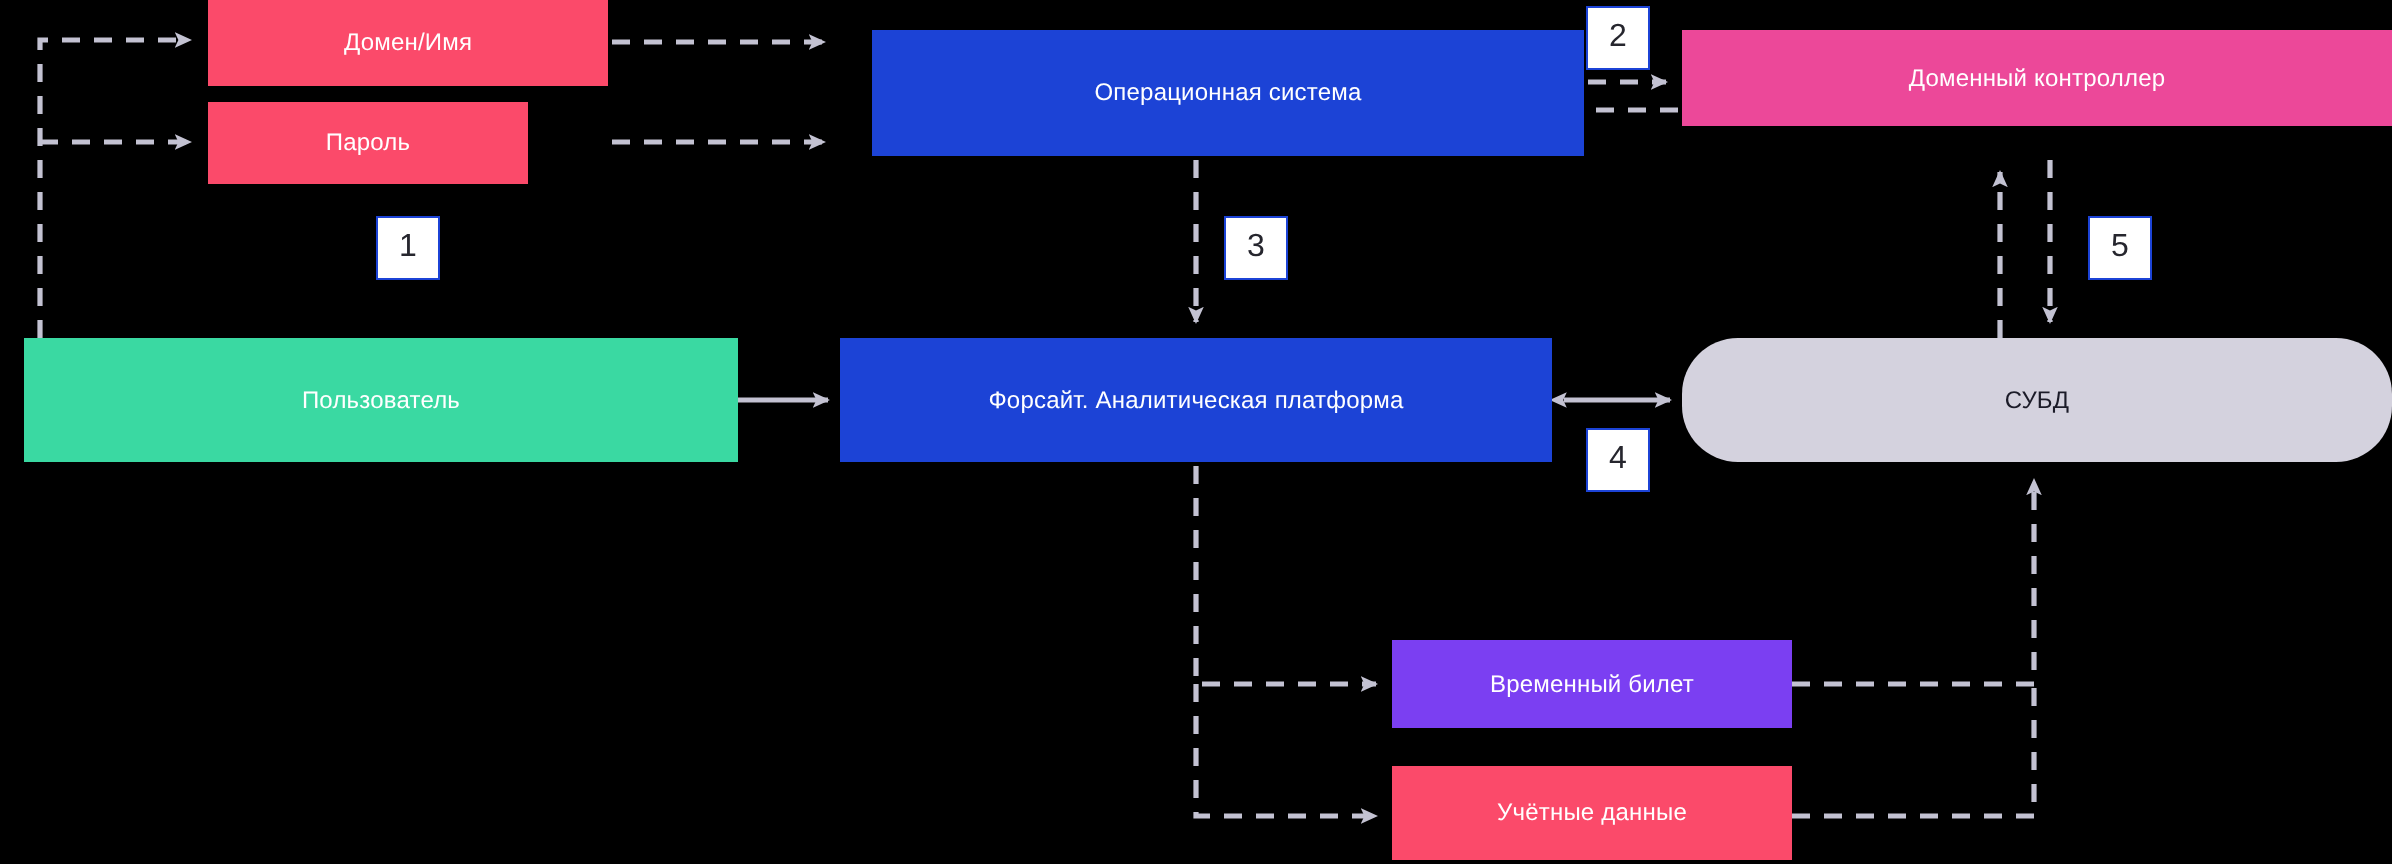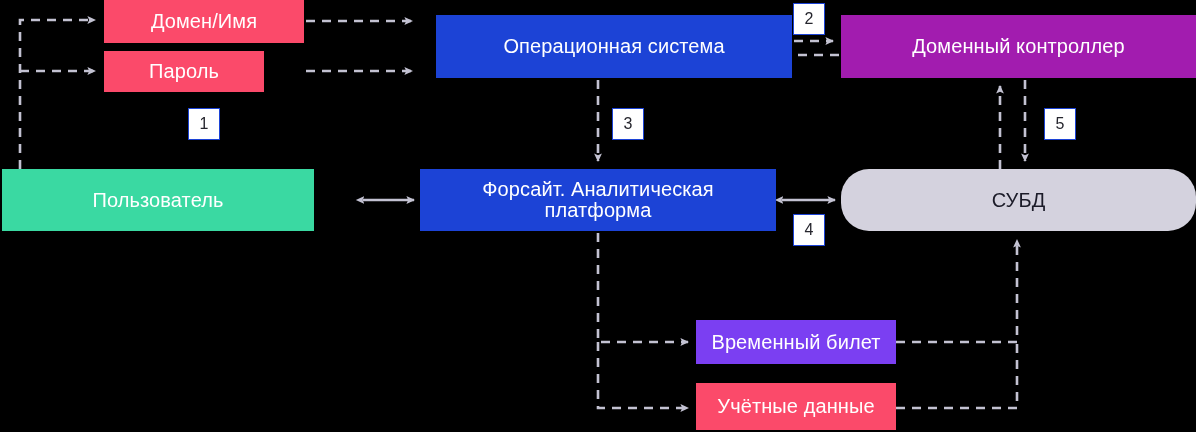--- a/index.html
+++ b/index.html
@@ -26,21 +26,21 @@
     pointer-events: none;
   }
   .node {
     position: absolute;
     display: flex;
     align-items: center;
     justify-content: center;
     text-align: center;
     box-sizing: border-box;
     color: #ffffff;
-    font-size: 20px;
+    font-size: 12px;
     line-height: 21px;
     letter-spacing: 0.1px;
     padding: 2px 8px;
   }
   .node.dark-text { color: #1b1b28; border-radius: 28px; }
   .badge {
     position: absolute;
     width: 32px;
     height: 32px;
     box-sizing: border-box;
@@ -108,25 +108,25 @@
   </div>
 
   <div class="node" style="left:104px; top:51px; width:160px; height:41px; background:#fb4a6a;">
     <span>Пароль</span>
   </div>
 
   <div class="node" style="left:436px; top:15px; width:356px; height:63px; background:#1c43d6;">
     <span>Операционная система</span>
   </div>
 
-  <div class="node" style="left:841px; top:15px; width:355px; height:63px; background:#a21caf;">
+  <div class="node" style="left:841px; top:15px; width:355px; height:48px; background:#ec4899;">
     <span>Доменный контроллер</span>
   </div>
 
-  <div class="node" style="left:2px; top:169px; width:312px; height:62px; background:#3ad9a2;">
+  <div class="node" style="left:12px; top:169px; width:357px; height:62px; background:#3ad9a2;">
     <span>Пользователь</span>
   </div>
 
   <div class="node" style="left:420px; top:169px; width:356px; height:62px; background:#1c43d6;">
     <span style="max-width:300px;">Форсайт. Аналитическая платформа</span>
   </div>
 
   <div class="node dark-text" style="left:841px; top:169px; width:355px; height:62px; background:#d4d2de;">
     <span>СУБД</span>
   </div>

